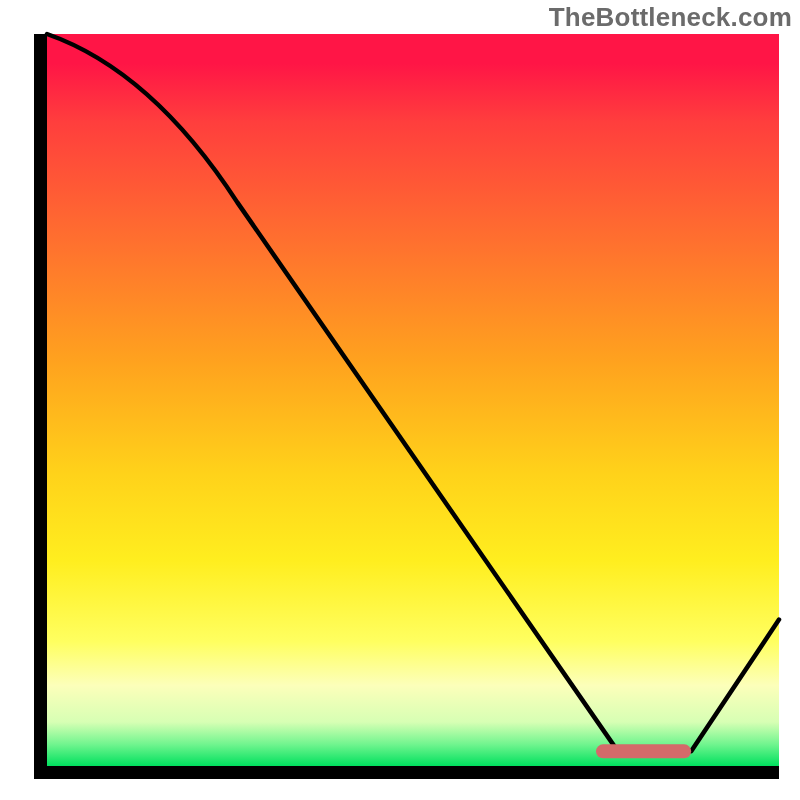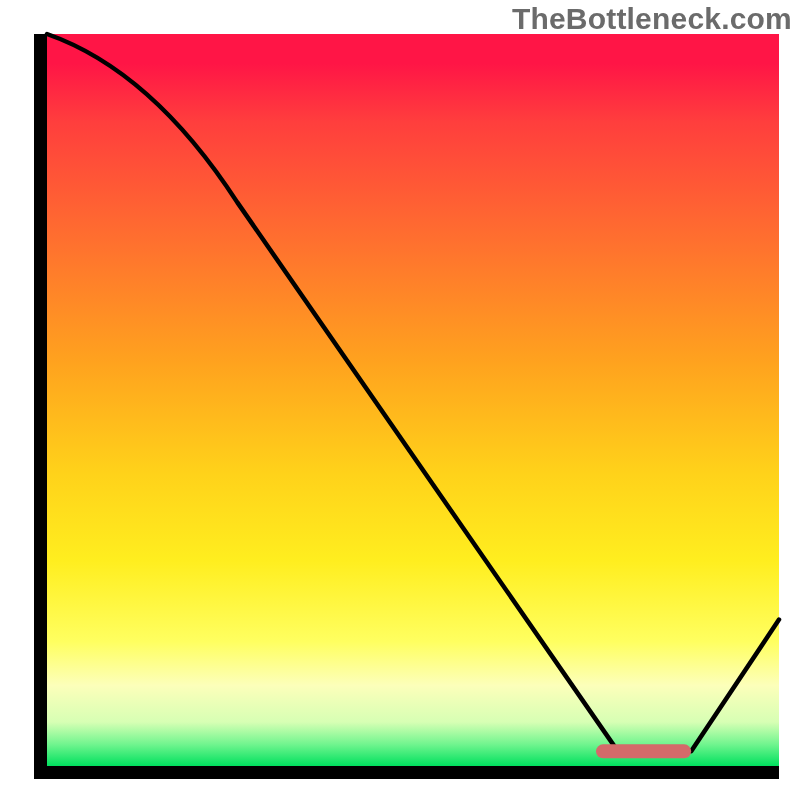--- a/index.html
+++ b/index.html
@@ -13,21 +13,21 @@
   }
   .stage {
     position: relative;
     width: 800px;
     height: 800px;
   }
   .watermark {
     position: absolute;
     top: 2px;
     right: 8px;
-    font-size: 30px;
+    font-size: 26px;
     font-weight: 600;
     color: #6b6b6b;
     letter-spacing: 0.2px;
     user-select: none;
   }
   .plot-frame {
     position: absolute;
     top: 34px;
     left: 34px;
     width: 732px;

